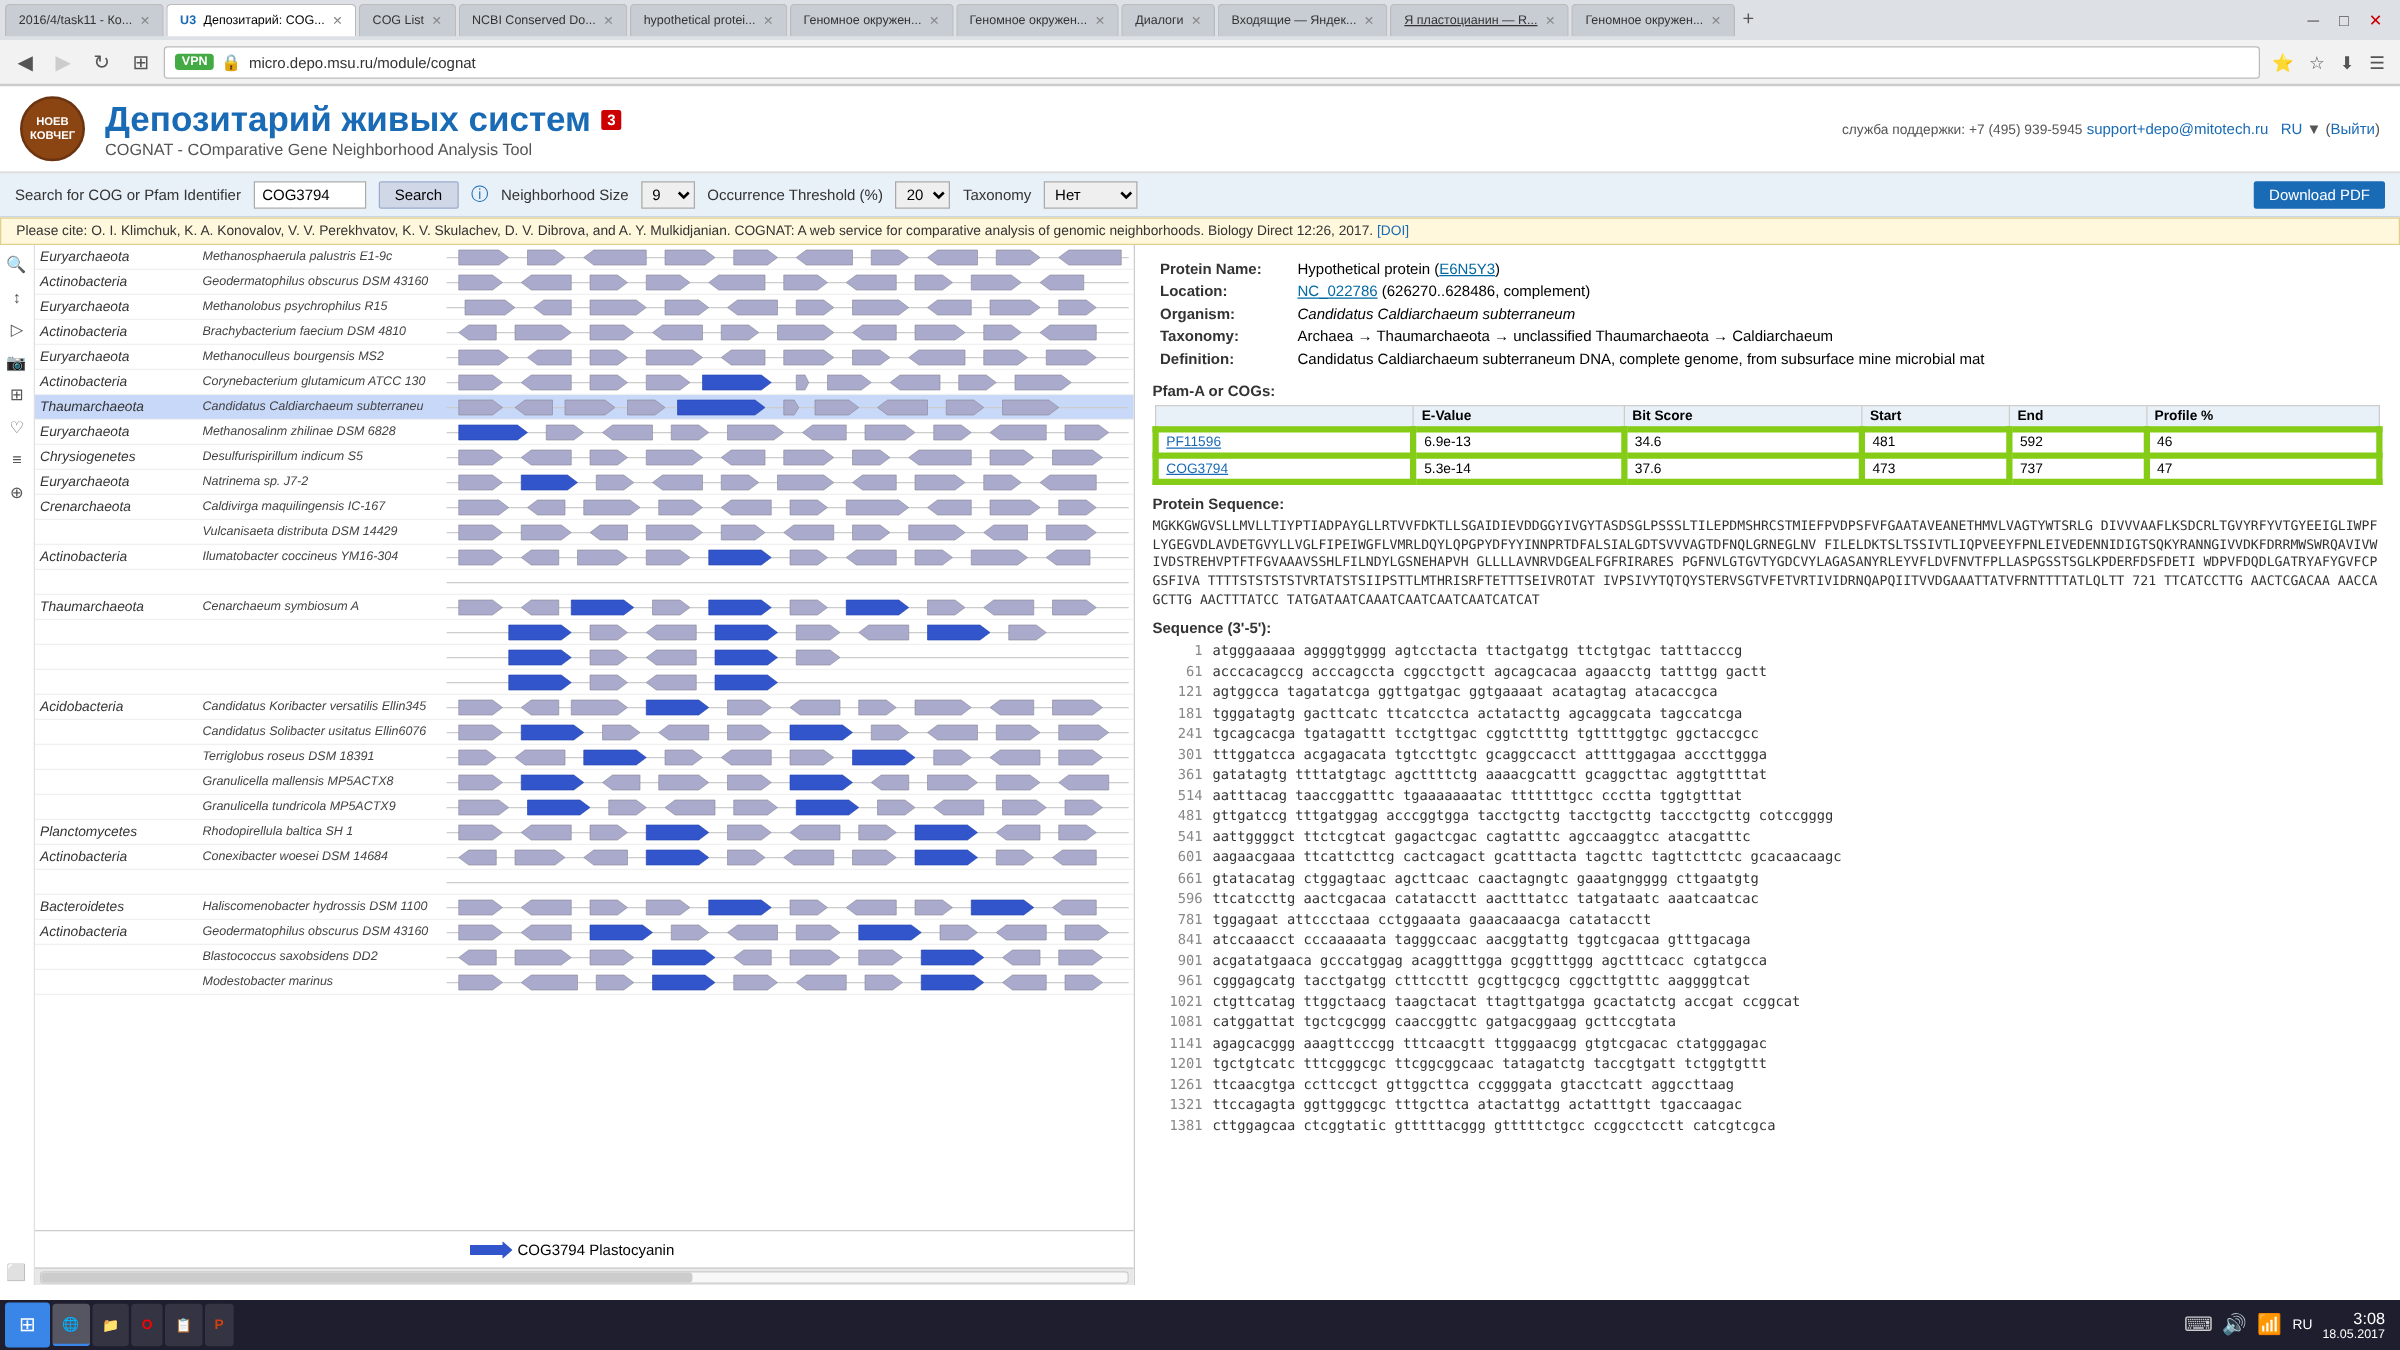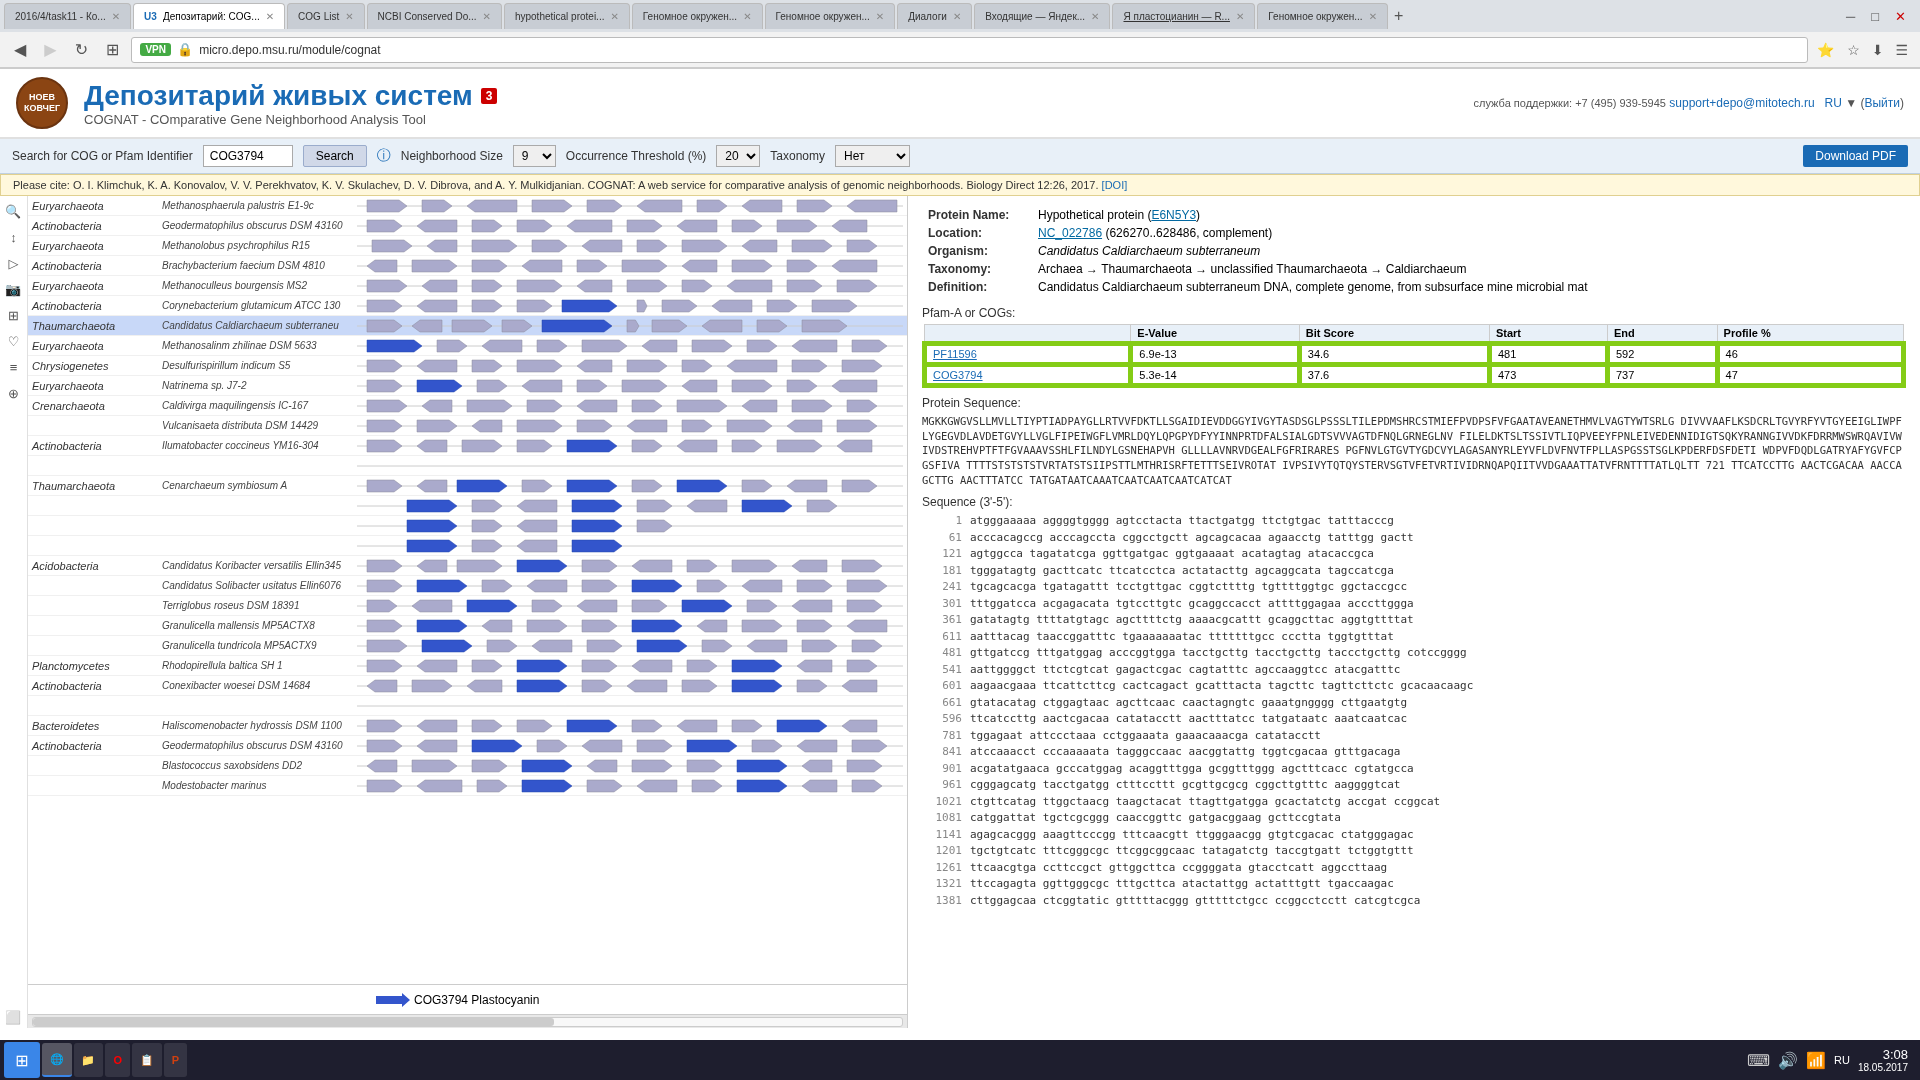--- a/index.html
+++ b/index.html
@@ -55,21 +55,21 @@
 
     
     .left-bottom { height: 30px; border-top: 1px solid #ccc; padding: 4px 8px; display: flex; align-items: center; gap: 6px; }
 
     
     .right-panel { flex: 1; overflow-y: auto; padding: 10px 14px; background: #fff; font-size: 12px; }
     .protein-info-table { width: 100%; border-collapse: collapse; margin-bottom: 10px; }
     .protein-info-table td { padding: 2px 6px; vertical-align: top; font-size: 12px; }
     .protein-info-table .label { font-weight: bold; color: #333; white-space: nowrap; width: 110px; }
     .protein-info-table a { color: #0369a1; }
-    .section-header { font-weight: normal; font-size: 12px; color: #333; margin: 8px 0 4px 0; }
+    .section-header { font-weight: bold; font-size: 12px; color: #333; margin: 8px 0 4px 0; }
     .pfam-table { width: 100%; border-collapse: collapse; font-size: 11px; margin-bottom: 8px; }
     .pfam-table th { background: #e8f0f8; padding: 2px 6px; text-align: left; border: 1px solid #ccc; font-weight: bold; }
     .pfam-table td { padding: 2px 6px; border: 5px solid #84cc16; }
     .pfam-table a { color: #1a6bb5; }
     .seq-box { font-family: monospace; font-size: 11px; color: #333; line-height: 1.5; word-break: break-all; }
     .seq-numbered { font-family: monospace; font-size: 11px; line-height: 1.5; }
     .seq-numbered .seq-num { color: #888; display: inline-block; width: 40px; text-align: right; margin-right: 8px; }
     .seq-numbered .seq-text { color: #333; }
 
     
@@ -366,21 +366,21 @@
               <polygon points="185,3 247,3 255,9 247,15 185,15" fill="#3355cc" stroke="#2244aa" stroke-width="0.5"></polygon>
               <polygon points="270,3 278.4,3 282,9 278.4,15 270,15" fill="#aaaacc" stroke="#888899" stroke-width="0.5"></polygon>
               <polygon points="295,3 322,3 330,9 322,15 295,15" fill="#aaaacc" stroke="#888899" stroke-width="0.5"></polygon>
               <polygon points="385,3 353,3 345,9 353,15 385,15" fill="#aaaacc" stroke="#888899" stroke-width="0.5"></polygon>
               <polygon points="400,3 422,3 430,9 422,15 400,15" fill="#aaaacc" stroke="#888899" stroke-width="0.5"></polygon>
               <polygon points="445,3 482,3 490,9 482,15 445,15" fill="#aaaacc" stroke="#888899" stroke-width="0.5"></polygon>
             </svg></div>
   </div>
         <div class="gene-row">
     <div class="taxon-col">Euryarchaeota</div>
-    <div class="species-col">Methanosalinm zhilinae DSM 5633</div>
+    <div class="species-col">Methanosalinm zhilinae DSM 6828</div>
     <div class="arrows-col"><svg width="550" height="18" viewBox="0 0 550 18" xmlns="http://www.w3.org/2000/svg">
               <line x1="0" y1="9" x2="550" y2="9" stroke="#cccccc" stroke-width="1"></line>
               <polygon points="10,3 57,3 65,9 57,15 10,15" fill="#3355cc" stroke="#2244aa" stroke-width="0.5"></polygon>
               <polygon points="80,3 102,3 110,9 102,15 80,15" fill="#aaaacc" stroke="#888899" stroke-width="0.5"></polygon>
               <polygon points="165,3 133,3 125,9 133,15 165,15" fill="#aaaacc" stroke="#888899" stroke-width="0.5"></polygon>
               <polygon points="180,3 202,3 210,9 202,15 180,15" fill="#aaaacc" stroke="#888899" stroke-width="0.5"></polygon>
               <polygon points="225,3 262,3 270,9 262,15 225,15" fill="#aaaacc" stroke="#888899" stroke-width="0.5"></polygon>
               <polygon points="320,3 293,3 285,9 293,15 320,15" fill="#aaaacc" stroke="#888899" stroke-width="0.5"></polygon>
               <polygon points="335,3 367,3 375,9 367,15 335,15" fill="#aaaacc" stroke="#888899" stroke-width="0.5"></polygon>
               <polygon points="390,3 412,3 420,9 412,15 390,15" fill="#aaaacc" stroke="#888899" stroke-width="0.5"></polygon>
@@ -823,21 +823,21 @@
 
     <div class="section-header">Sequence (3'-5'):</div>
     <div class="seq-numbered" id="seqNumbered">
         <div><span class="seq-num">1</span><span class="seq-text">atgggaaaaa aggggtgggg agtcctacta ttactgatgg ttctgtgac tatttacccg</span></div>
         <div><span class="seq-num">61</span><span class="seq-text">acccacagccg acccagccta cggcctgctt agcagcacaa agaacctg tatttgg gactt</span></div>
         <div><span class="seq-num">121</span><span class="seq-text">agtggcca tagatatcga ggttgatgac ggtgaaaat acatagtag atacaccgca</span></div>
         <div><span class="seq-num">181</span><span class="seq-text">tgggatagtg gacttcatc ttcatcctca actatacttg agcaggcata tagccatcga</span></div>
         <div><span class="seq-num">241</span><span class="seq-text">tgcagcacga tgatagattt tcctgttgac cggtcttttg tgttttggtgc ggctaccgcc</span></div>
         <div><span class="seq-num">301</span><span class="seq-text">tttggatcca acgagacata tgtccttgtc gcaggccacct attttggagaa acccttggga</span></div>
         <div><span class="seq-num">361</span><span class="seq-text">gatatagtg ttttatgtagc agcttttctg aaaacgcattt gcaggcttac aggtgttttat</span></div>
-        <div><span class="seq-num">611</span><span class="seq-text">aatttacag taaccggatttc tgaaaaaaatac tttttttgcc ccctta tggtgtttat</span></div>
+        <div><span class="seq-num">514</span><span class="seq-text">aatttacag taaccggatttc tgaaaaaaatac tttttttgcc ccctta tggtgtttat</span></div>
         <div><span class="seq-num">481</span><span class="seq-text">gttgatccg tttgatggag acccggtgga tacctgcttg tacctgcttg taccctgcttg cotccgggg</span></div>
         <div><span class="seq-num">541</span><span class="seq-text">aattggggct ttctcgtcat gagactcgac cagtatttc agccaaggtcc atacgatttc</span></div>
         <div><span class="seq-num">601</span><span class="seq-text">aagaacgaaa ttcattcttcg cactcagact gcatttacta tagcttc tagttcttctc gcacaacaagc</span></div>
         <div><span class="seq-num">661</span><span class="seq-text">gtatacatag ctggagtaac agcttcaac caactagngtc gaaatgngggg cttgaatgtg</span></div>
         <div><span class="seq-num">596</span><span class="seq-text">ttcatccttg aactcgacaa catatacctt aactttatcc tatgataatc aaatcaatcac</span></div>
         <div><span class="seq-num">781</span><span class="seq-text">tggagaat attccctaaa cctggaaata gaaacaaacga catatacctt</span></div>
         <div><span class="seq-num">841</span><span class="seq-text">atccaaacct cccaaaaata tagggccaac aacggtattg tggtcgacaa gtttgacaga</span></div>
         <div><span class="seq-num">901</span><span class="seq-text">acgatatgaaca gcccatggag acaggtttgga gcggtttggg agctttcacc cgtatgcca</span></div>
         <div><span class="seq-num">961</span><span class="seq-text">cgggagcatg tacctgatgg ctttccttt gcgttgcgcg cggcttgtttc aaggggtcat</span></div>
         <div><span class="seq-num">1021</span><span class="seq-text">ctgttcatag ttggctaacg taagctacat ttagttgatgga gcactatctg accgat ccggcat</span></div>

